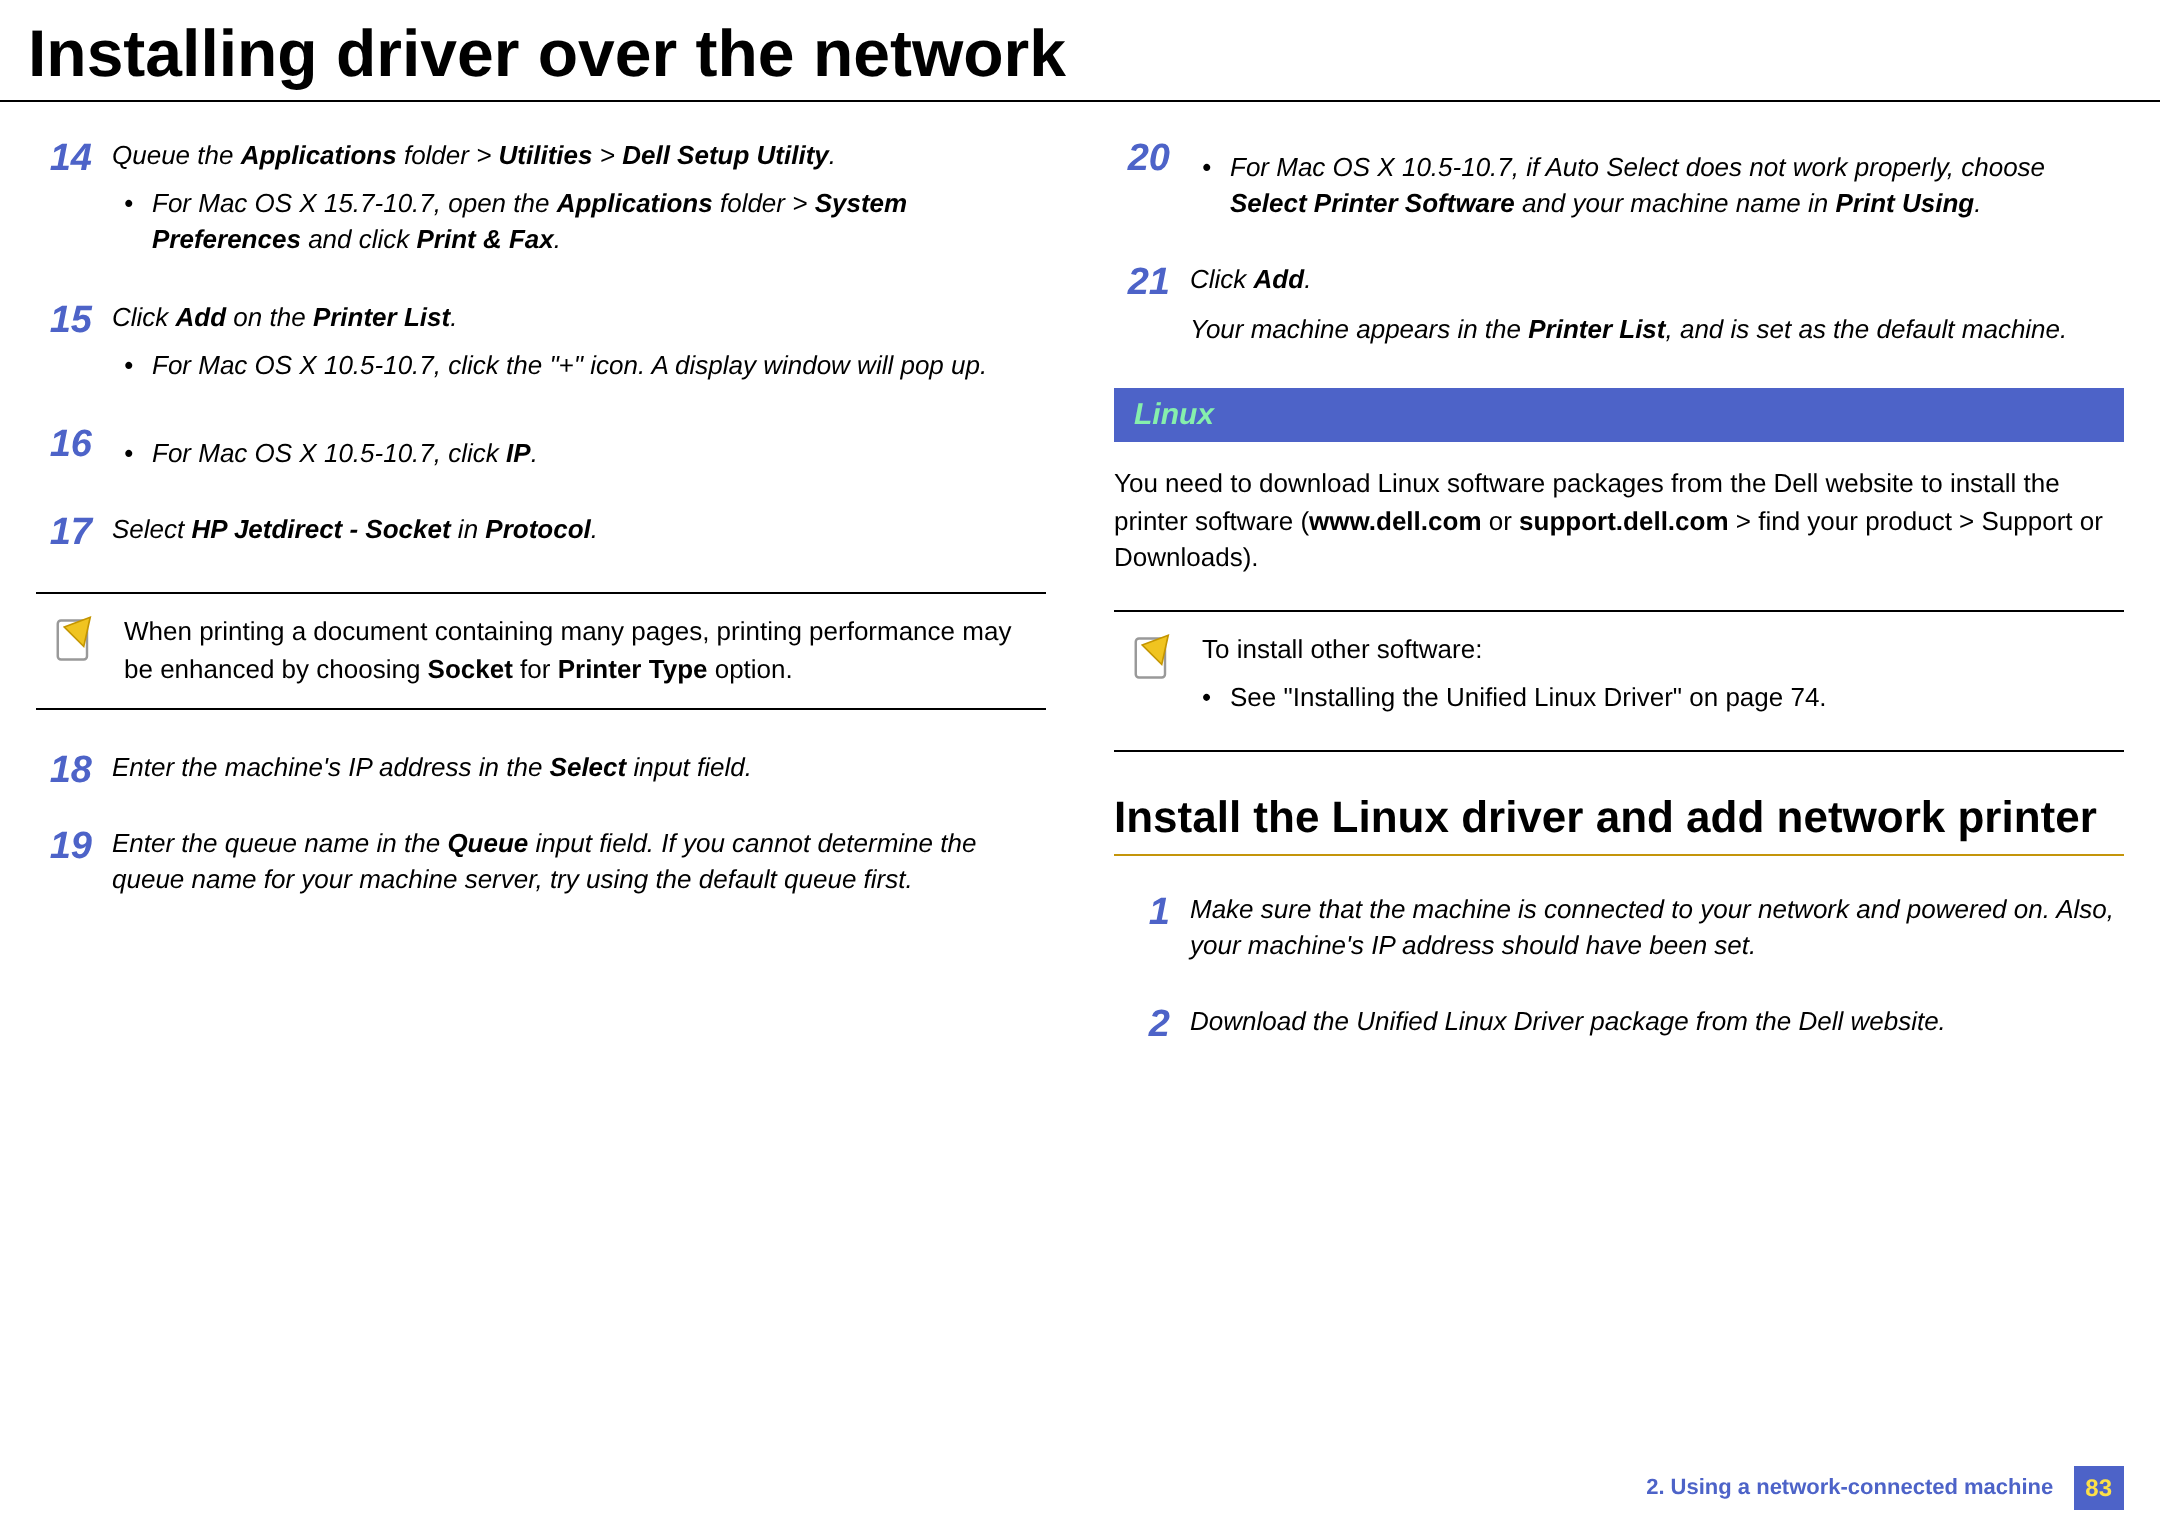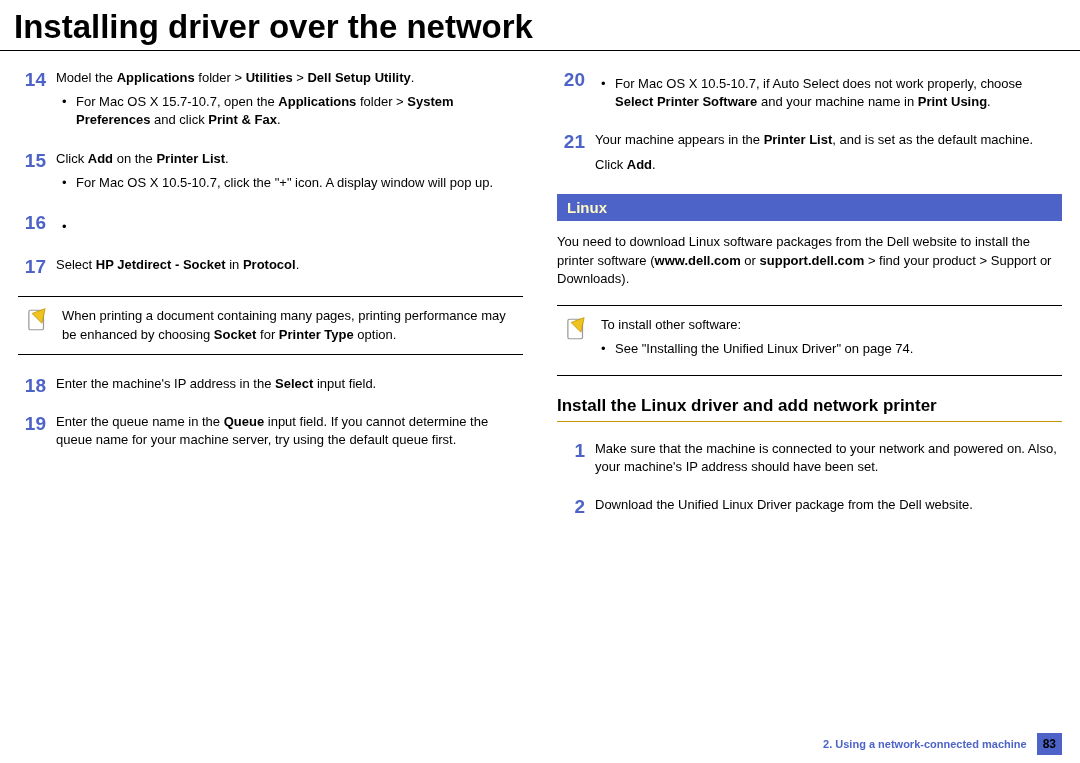--- a/index.html
+++ b/index.html
@@ -24,20 +24,21 @@
     padding: 18px 18px 0 18px;
     gap: 34px;
   }
   .col {
     width: 50%;
   }
   .step {
     display: flex;
     gap: 10px;
     margin-bottom: 14px;
+    font-style: italic;
   }
   .step-num {
     color: #4d63c8;
     font-size: 19px;
     font-weight: 700;
     min-width: 28px;
     text-align: right;
     line-height: 1;
     padding-top: 1px;
   }
@@ -67,32 +68,33 @@
   }
   .note-icon {
     width: 26px;
     height: 26px;
     flex-shrink: 0;
   }
   .note-icon svg { width: 100%; height: 100%; }
   .note-text { line-height: 1.4; flex: 1; }
   .section-bar {
     background: #4d63c8;
-    color: #fef9c3;
+    color: #86efac;
     padding: 5px 10px;
     font-weight: 700;
     font-size: 15px;
     margin: 10px 0 12px 0;
+    font-style: italic;
   }
   .para {
     line-height: 1.45;
     margin-bottom: 10px;
   }
   .subhead {
-    font-size: 17px;
+    font-size: 22px;
     font-weight: 700;
     border-bottom: 1.5px solid #c4950a;
     padding-bottom: 5px;
     margin: 20px 0 18px 0;
   }
   .footer {
     position: absolute;
     bottom: 8px;
     right: 18px;
     display: flex;
@@ -100,42 +102,42 @@
     gap: 4px;
     font-size: 11px;
   }
   .footer-text {
     color: #4d63c8;
     font-weight: 700;
     padding-right: 6px;
   }
   .footer-page {
     background: #4d63c8;
-    color: #000000;
+    color: #fde047;
     font-weight: 700;
     padding: 4px 6px;
     font-size: 12px;
     text-align: right;
   }
   b { font-weight: 700; }
 </style>
 </head>
 <body>
 
 <h1 class="page-title">Installing driver over the network</h1>
 
 <div class="columns">
 
   <div class="col">
 
     <div class="step">
       <div class="step-num">14</div>
       <div class="step-body">
         <p>
-          <span>Model the </span><b>Applications</b><span> folder &gt; </span><b>Utilities</b><span> &gt; </span><b>Dell Setup Utility</b><span>.</span>
+          <span>Queue the </span><b>Applications</b><span> folder &gt; </span><b>Utilities</b><span> &gt; </span><b>Dell Setup Utility</b><span>.</span>
         </p>
         <div class="bullet">
           <span class="dot">•</span>
           <span>
             <span>For Mac OS X 15.7-10.7, open the </span><b>Applications</b><span> folder &gt; </span><b>System Preferences</b><span> and click </span><b>Print &amp; Fax</b><span>.</span>
           </span>
         </div>
       </div>
     </div>
 
@@ -150,20 +152,23 @@
           <span>For Mac OS X 10.5-10.7, click the "+" icon. A display window will pop up.</span>
         </div>
       </div>
     </div>
 
     <div class="step">
       <div class="step-num">16</div>
       <div class="step-body">
         <div class="bullet">
           <span class="dot">•</span>
+          <span>
+            <span>For Mac OS X 10.5-10.7, click </span><b>IP</b><span>.</span>
+          </span>
         </div>
       </div>
     </div>
 
     <div class="step">
       <div class="step-num">17</div>
       <div class="step-body">
         <p>
           <span>Select </span><b>HP Jetdirect - Socket</b><span> in </span><b>Protocol</b><span>.</span>
         </p>
@@ -213,24 +218,24 @@
             <span>For Mac OS X 10.5-10.7, if Auto Select does not work properly, choose </span><b>Select Printer Software</b><span> and your machine name in </span><b>Print Using</b><span>.</span>
           </span>
         </div>
       </div>
     </div>
 
     <div class="step">
       <div class="step-num">21</div>
       <div class="step-body">
         <p>
+          <span>Click </span><b>Add</b><span>.</span>
+        </p>
+        <p>
           <span>Your machine appears in the </span><b>Printer List</b><span>, and is set as the default machine.</span>
-        </p>
-        <p>
-          <span>Click </span><b>Add</b><span>.</span>
         </p>
       </div>
     </div>
 
     <div class="section-bar">Linux</div>
 
     <p class="para">
       <span>You need to download Linux software packages from the Dell website to install the printer software (</span><b>www.dell.com</b><span> or </span><b>support.dell.com</b><span> &gt; find your product &gt; Support or Downloads).</span>
     </p>
 

